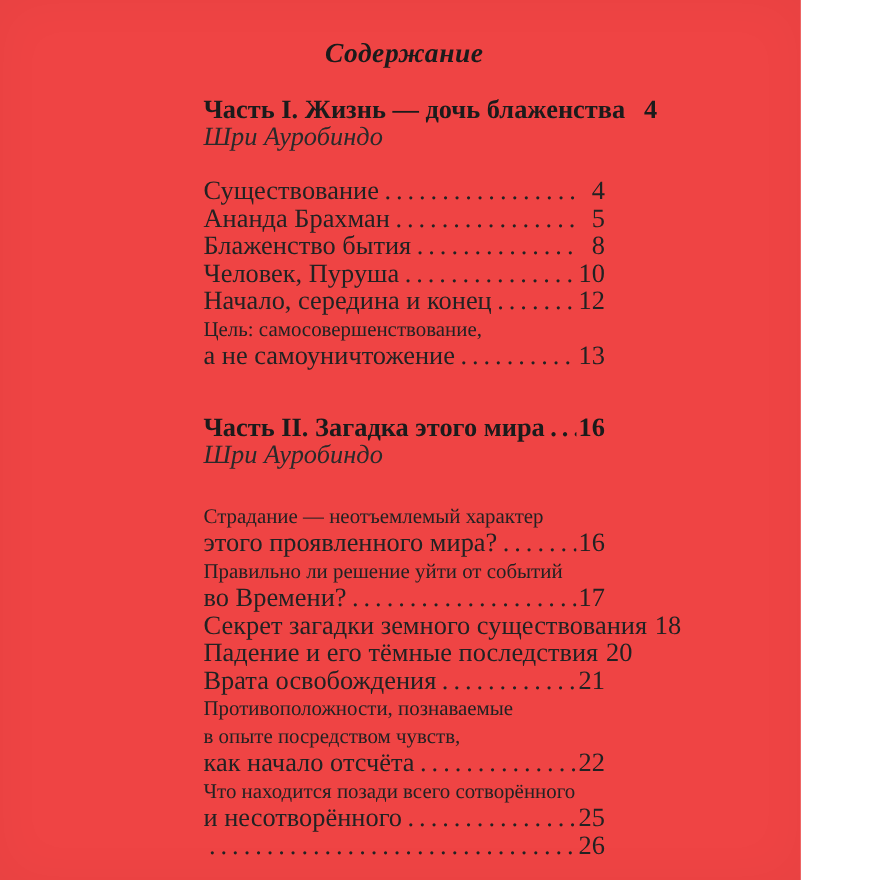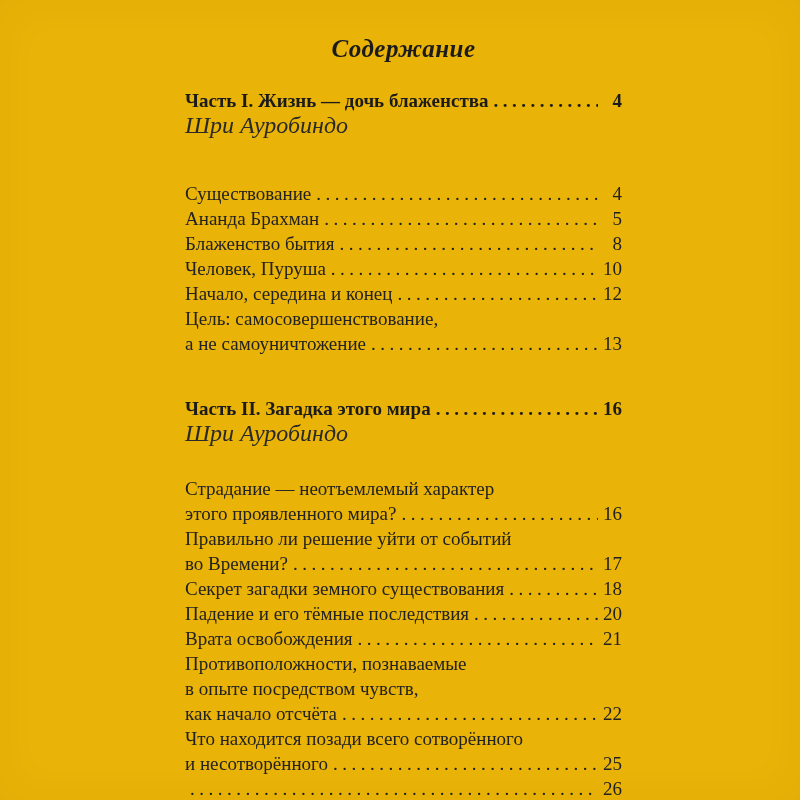--- a/index.html
+++ b/index.html
@@ -5,42 +5,42 @@
   html, body {
     margin: 0;
     padding: 0;
     width: 800px;
     height: 800px;
     background: #ffffff;
     overflow: hidden;
   }
   .page {
     box-sizing: border-box;
-    width: 800px;
+    width: 728px;
     height: 800px;
     padding: 34px 178px 0 185px;
-    background: #eab308;
+    background: #ef4444;
     box-shadow: inset 0 0 48px rgba(0,0,0,0.035);
     font-family: "Liberation Serif", "DejaVu Serif", serif;
     color: #222222;
   }
   .title {
     margin: 0 0 24px 0;
     font-size: 25px;
     line-height: 30px;
     font-weight: 700;
     font-style: italic;
     text-align: center;
     letter-spacing: 0.5px;
     color: #1b1b1b;
   }
   .row {
     display: flex;
     align-items: baseline;
-    font-size: 19px;
+    font-size: 24px;
     line-height: 25px;
     white-space: nowrap;
   }
   .row .label { flex: 0 0 auto; }
   .dots {
     flex: 1 1 auto;
     overflow: hidden;
     white-space: nowrap;
     letter-spacing: 4.5px;
     margin: 0 2px 0 5px;
@@ -55,21 +55,21 @@
     line-height: 25px;
     white-space: nowrap;
   }
   .heading .row, .heading .line { font-weight: 700; color: #1b1b1b; }
   .author {
     font-size: 24px;
     line-height: 25px;
     font-style: italic;
     color: #2a2a2a;
   }
-  .entries { margin-top: 43px; }
+  .entries { margin-top: 24px; }
   .section-2 { margin-top: 40px; }
   .section-2 .entries { margin-top: 30px; }
 </style>
 </head>
 <body>
 
 <main class="page">
   <h1 class="title">Содержание</h1>
   <div id="toc">
       <section class="section-1">

